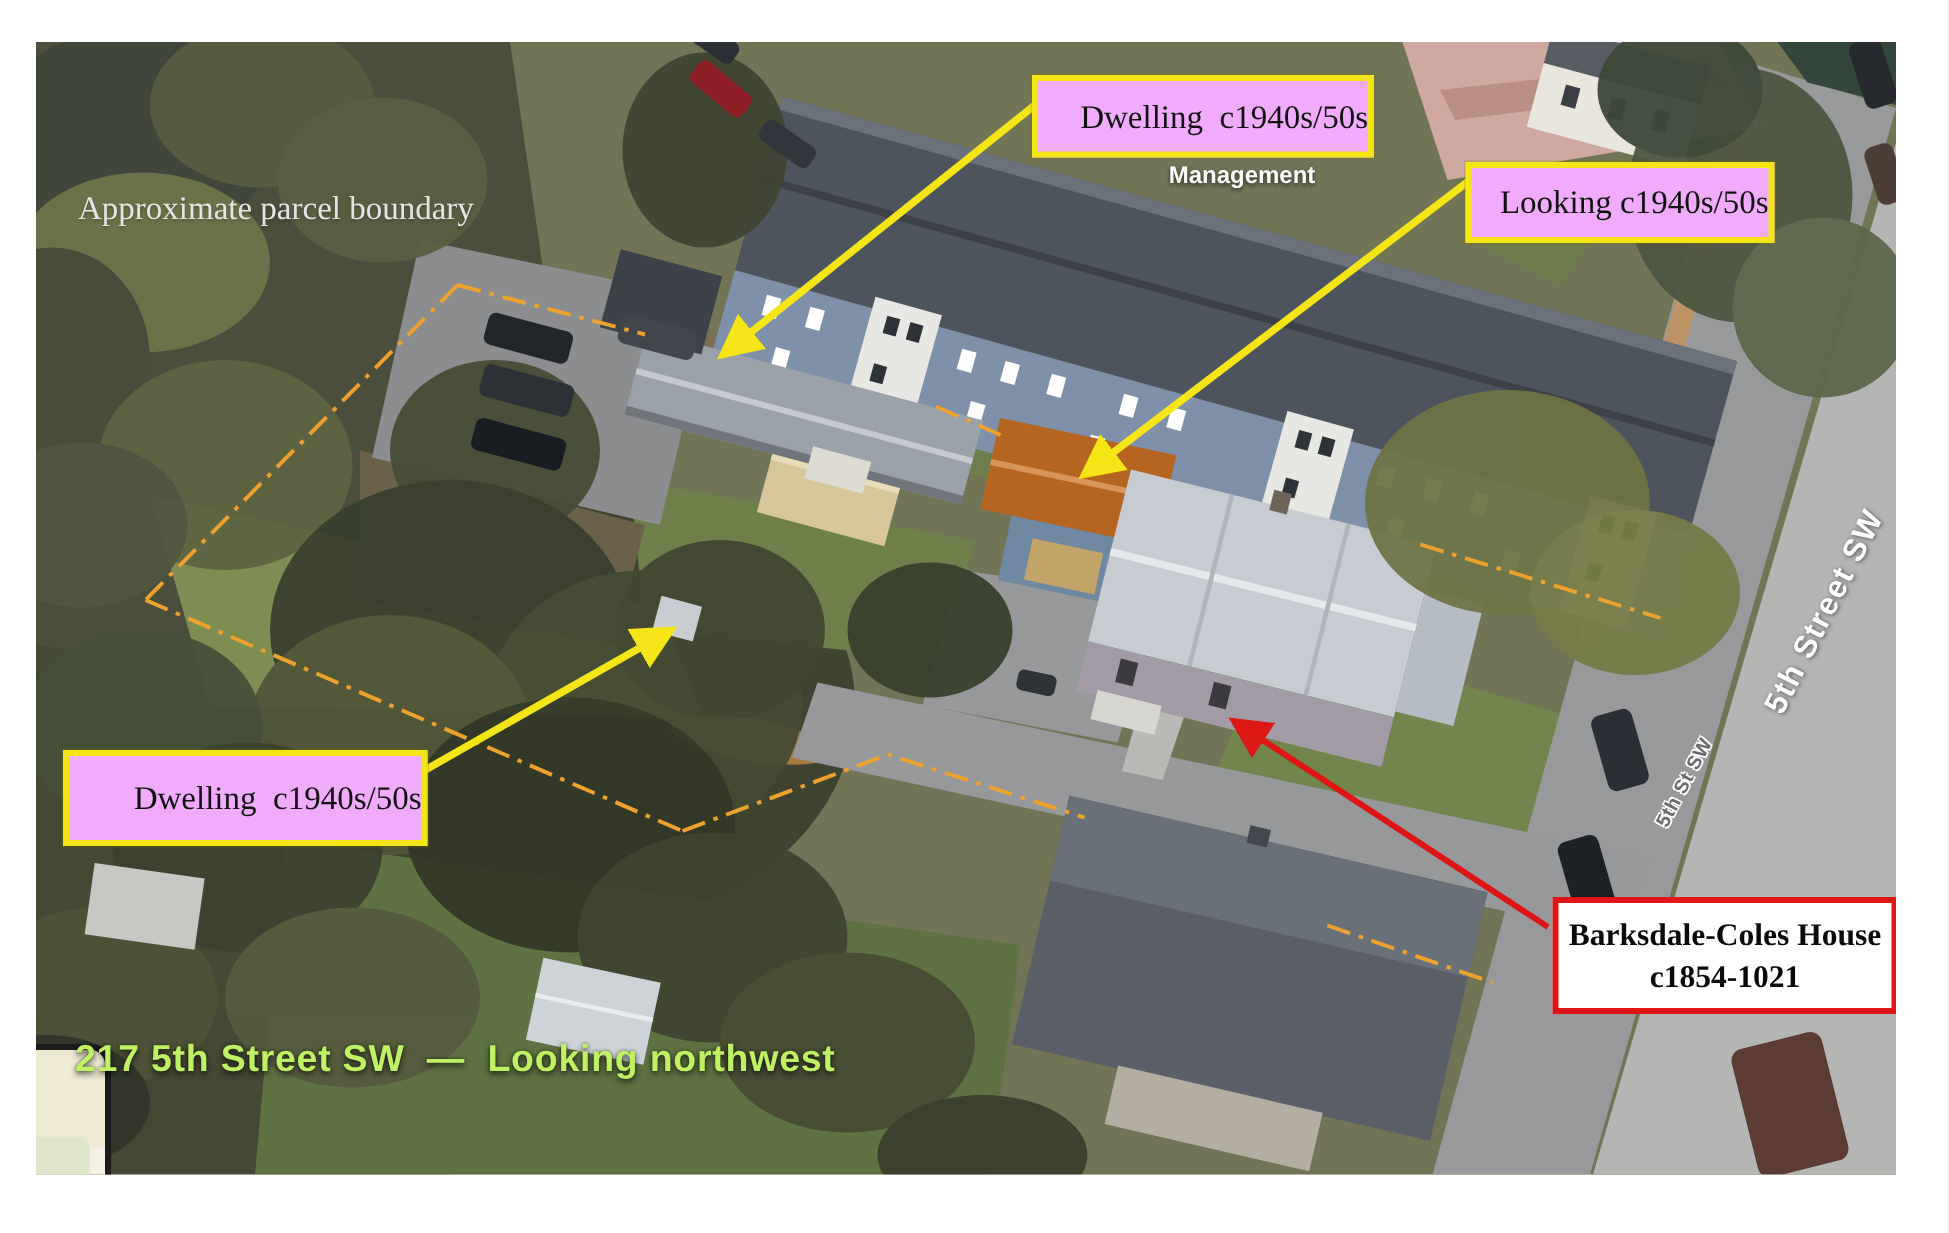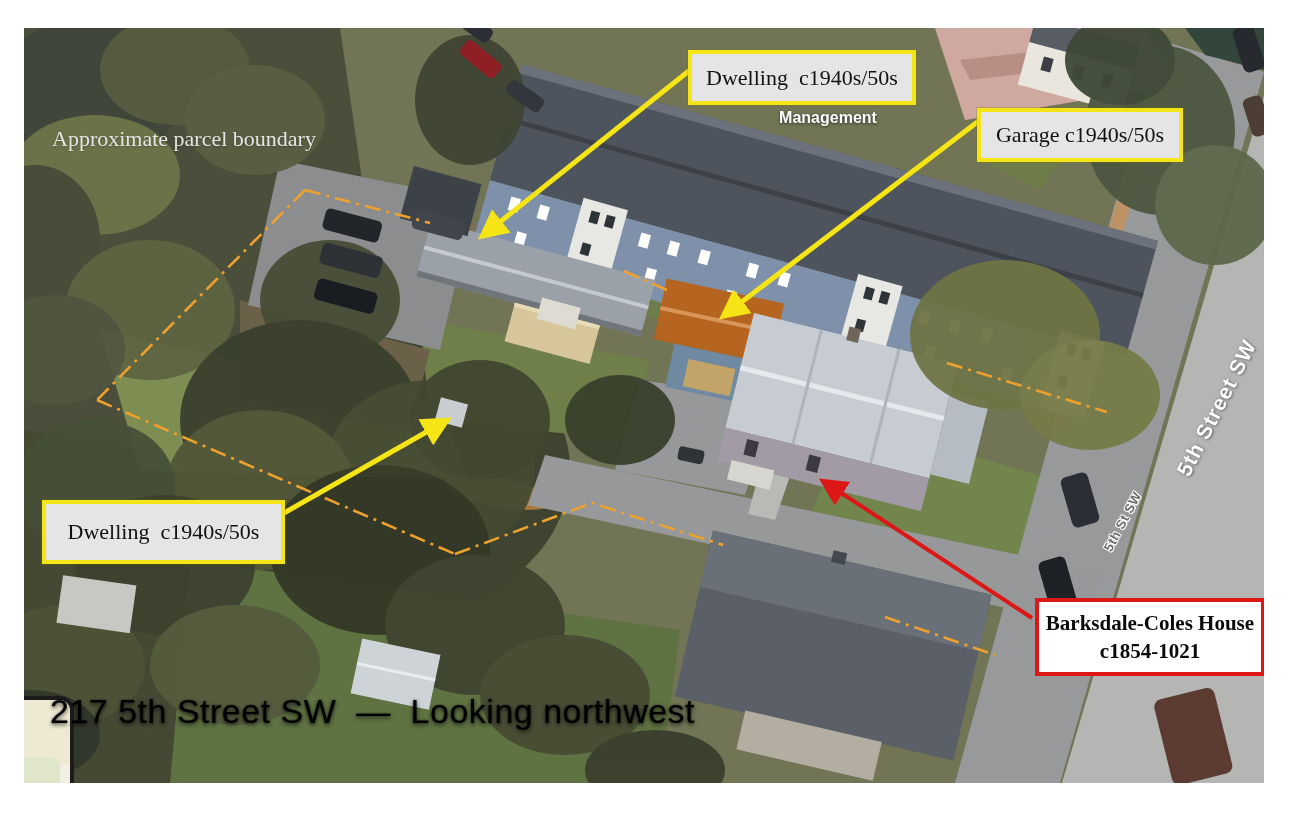--- a/index.html
+++ b/index.html
@@ -1,26 +1,26 @@
 <!DOCTYPE html>
 <html><head>
 <meta charset="utf-8">
 <style>
   html,body{margin:0;padding:0;background:#ffffff;width:1299px;height:822px;overflow:hidden;}
   #stage{position:relative;width:1299px;height:822px;background:#ffffff;font-family:"Liberation Sans",sans-serif;}
   #photo{position:absolute;left:24px;top:28px;width:1240px;height:755px;overflow:hidden;background:#6f7258;}
   #photo svg{position:absolute;left:0;top:0;}
   
-  .ybox{position:absolute;background:#e5e5e5;border:4px solid #f5e516;display:flex;align-items:center;justify-content:center;z-index:30;box-shadow:0 0 0 1px rgba(120,110,0,.25);}
+  .ybox{position:absolute;background:#f0abfc;border:4px solid #f5e516;display:flex;align-items:center;justify-content:flex-end;z-index:30;box-shadow:0 0 0 1px rgba(120,110,0,.25);}
   .ybox span{font-family:"Liberation Serif",serif;font-size:22px;color:#111;white-space:pre;}
   .rbox{position:absolute;background:#ffffff;border:4px solid #dd1616;display:flex;flex-direction:column;align-items:center;justify-content:center;gap:7px;z-index:30;text-align:center;}
   .rbox span{font-family:"Liberation Serif",serif;font-weight:bold;font-size:21px;color:#0a0a0a;white-space:pre;line-height:1;}
   
   .parcel-text{position:absolute;left:28px;top:98px;z-index:25;font-family:"Liberation Serif",serif;font-size:22px;color:#e5e5e5;text-shadow:0 1px 2px rgba(40,30,0,.35);white-space:pre;}
-  .caption{position:absolute;left:26px;top:664px;z-index:25;font-weight:normal;font-size:34px;color:#000000;letter-spacing:.5px;text-shadow:0 2px 4px rgba(0,0,0,.65),0 0 2px rgba(0,0,0,.5);white-space:pre;}
+  .caption{position:absolute;left:26px;top:664px;z-index:25;font-weight:bold;font-size:25px;color:#bef264;letter-spacing:.5px;text-shadow:0 2px 4px rgba(0,0,0,.65),0 0 2px rgba(0,0,0,.5);white-space:pre;}
   .street-main{position:absolute;left:1118px;top:368px;z-index:20;transform:rotate(-63deg);transform-origin:50% 50%;font-weight:bold;font-size:21px;color:#ffffff;letter-spacing:1px;text-shadow:0 1px 3px rgba(0,0,0,.55);white-space:pre;}
   .street-small{position:absolute;left:1066px;top:486px;z-index:20;transform:rotate(-62deg);transform-origin:50% 50%;font-weight:bold;font-size:13px;color:#6b6b6b;letter-spacing:.5px;
      text-shadow:-1px -1px 0 #fff,1px -1px 0 #fff,-1px 1px 0 #fff,1px 1px 0 #fff;white-space:pre;}
   .place-label{position:absolute;left:804px;top:-15px;transform:translateX(-50%);z-index:20;text-align:center;font-weight:bold;font-size:16px;line-height:19px;color:#fdfdfd;text-shadow:0 1px 3px rgba(0,0,0,.6);white-space:pre;}
   
   .inset-card{position:absolute;left:-34px;top:668px;width:76px;height:118px;background:#f3f0e3;border:4px solid #1c1c1c;border-radius:14px;z-index:22;overflow:hidden;}
   .inset-card .patch1{position:absolute;left:0;top:0;width:100%;height:55%;background:#eee9d2;}
   .inset-card .patch2{position:absolute;left:6px;top:58px;width:60px;height:50px;background:#dfe6c9;border-radius:8px;}
 </style>
 </head>
@@ -240,21 +240,21 @@
     <div class="street-main">5th Street SW</div>
     <div class="street-small">5th St SW</div>
 
     <div class="parcel-text">Approximate parcel boundary</div>
 
     <div class="ybox" style="left:664px;top:22px;width:220px;height:47px;">
       <span>Dwelling  c1940s/50s</span>
     </div>
 
     <div class="ybox" style="left:953px;top:80px;width:198px;height:46px;">
-      <span>Garage c1940s/50s</span>
+      <span>Looking c1940s/50s</span>
     </div>
 
     <div class="ybox" style="left:18px;top:472px;width:235px;height:56px;">
       <span>Dwelling  c1940s/50s</span>
     </div>
 
     <div class="rbox" style="left:1011px;top:570px;width:222px;height:70px;">
       <span>Barksdale-Coles House</span>
       <span>c1854-1021</span>
     </div>

